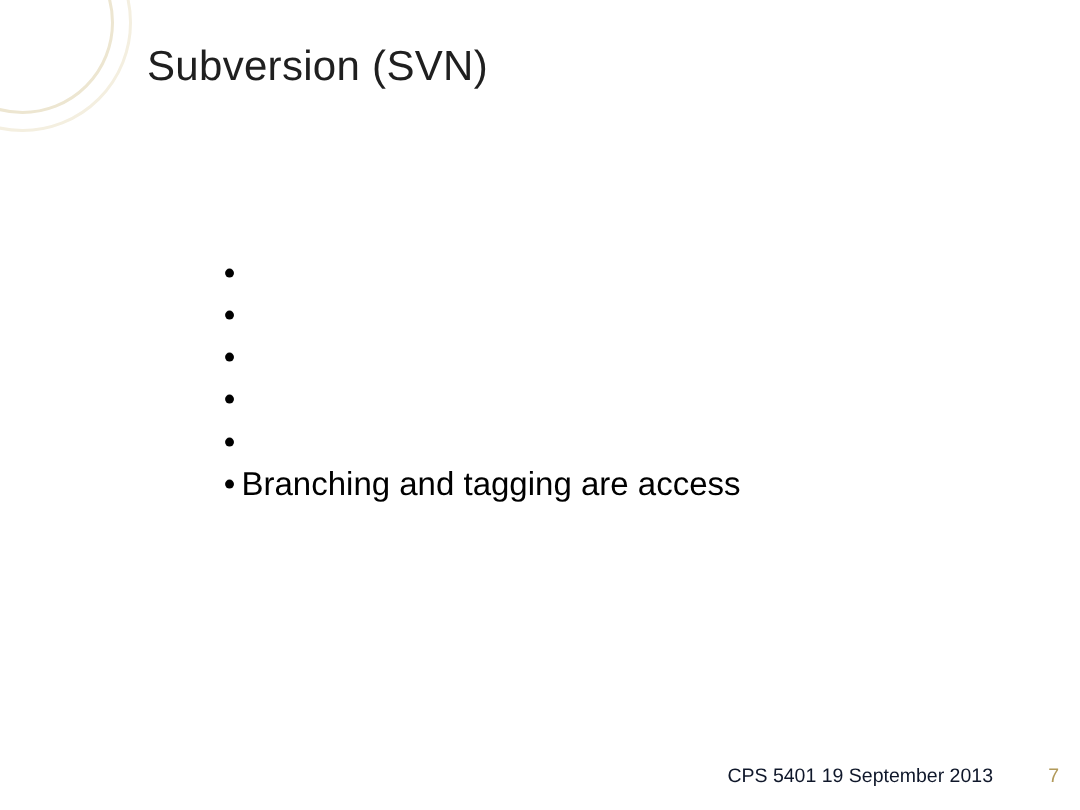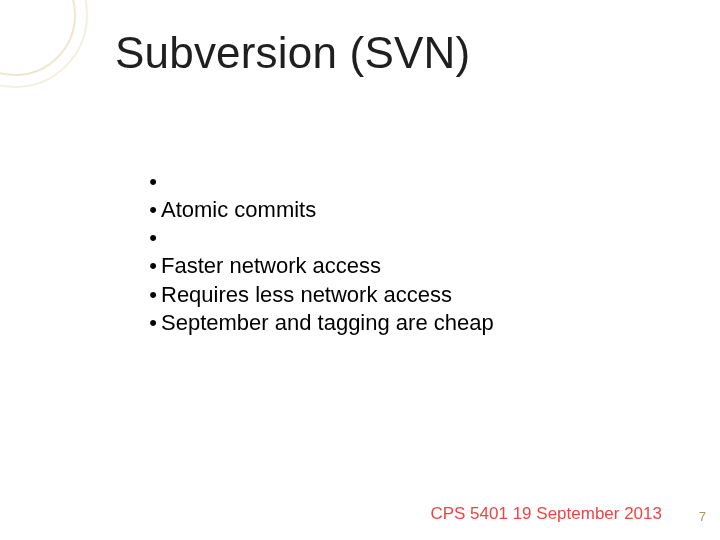--- a/index.html
+++ b/index.html
@@ -1,55 +1,52 @@
 <!DOCTYPE html>
 <html><head>
   <meta charset="utf-8">
   <style>
     body{margin:0;padding:0;width:720px;height:540px;background:#fff;font-family:Arial,Helvetica,sans-serif;position:relative;overflow:hidden}
     .corner-art{position:absolute;left:-40px;top:-40px;pointer-events:none}
     .corner-art svg{display:block}
-    .h1{position:absolute;left:115px;top:28px;font-size:44px;color:#1f1f1f;letter-spacing:.2px}
+    .h1{position:absolute;left:98px;top:28px;font-size:28px;color:#1f1f1f;letter-spacing:.2px}
     ul.bullets{position:absolute;left:145px;top:168px;margin:0;padding:0;list-style:none}
     ul.bullets li{font-size:22px;color:#000;line-height:1.28;margin:0;padding:0;display:flex;align-items:flex-start}
     ul.bullets li .dot{width:16px;flex:0 0 16px;text-align:center;display:inline-block}
-    .footer{position:absolute;bottom:16px;right:58px;font-size:17px;color:#ef4444}
+    .footer{position:absolute;bottom:16px;right:58px;font-size:13px;color:#0f172a}
     .pagenum{position:absolute;bottom:16px;right:14px;font-size:13px;color:#b29a5b}
   </style>
 </head>
 <body>
 
 <div class="corner-art">
   <svg width="150" height="150">
     <circle cx="55" cy="55" r="72" fill="none" stroke="#f4efe0" stroke-width="2"></circle>
     <circle cx="55" cy="55" r="60" fill="none" stroke="#ede6d1" stroke-width="2"></circle>
   </svg>
 </div>
 
 <div class="h1">Subversion (SVN)</div>
 
 <ul class="bullets">
   <li>
       <span class="dot">•</span>
     </li>
   <li>
       <span class="dot">•</span>
-      <span>Atomic commits</span>
     </li>
   <li>
       <span class="dot">•</span>
     </li>
   <li>
       <span class="dot">•</span>
-      <span>Faster network access</span>
     </li>
   <li>
       <span class="dot">•</span>
-      <span>Requires less network access</span>
     </li>
   <li>
       <span class="dot">•</span>
-      <span>September and tagging are cheap</span>
+      <span>Branching and tagging are access</span>
     </li>
 </ul>
 
 <div class="footer">CPS 5401  19 September 2013</div>
 <div class="pagenum">7</div>
 
 </body></html>

